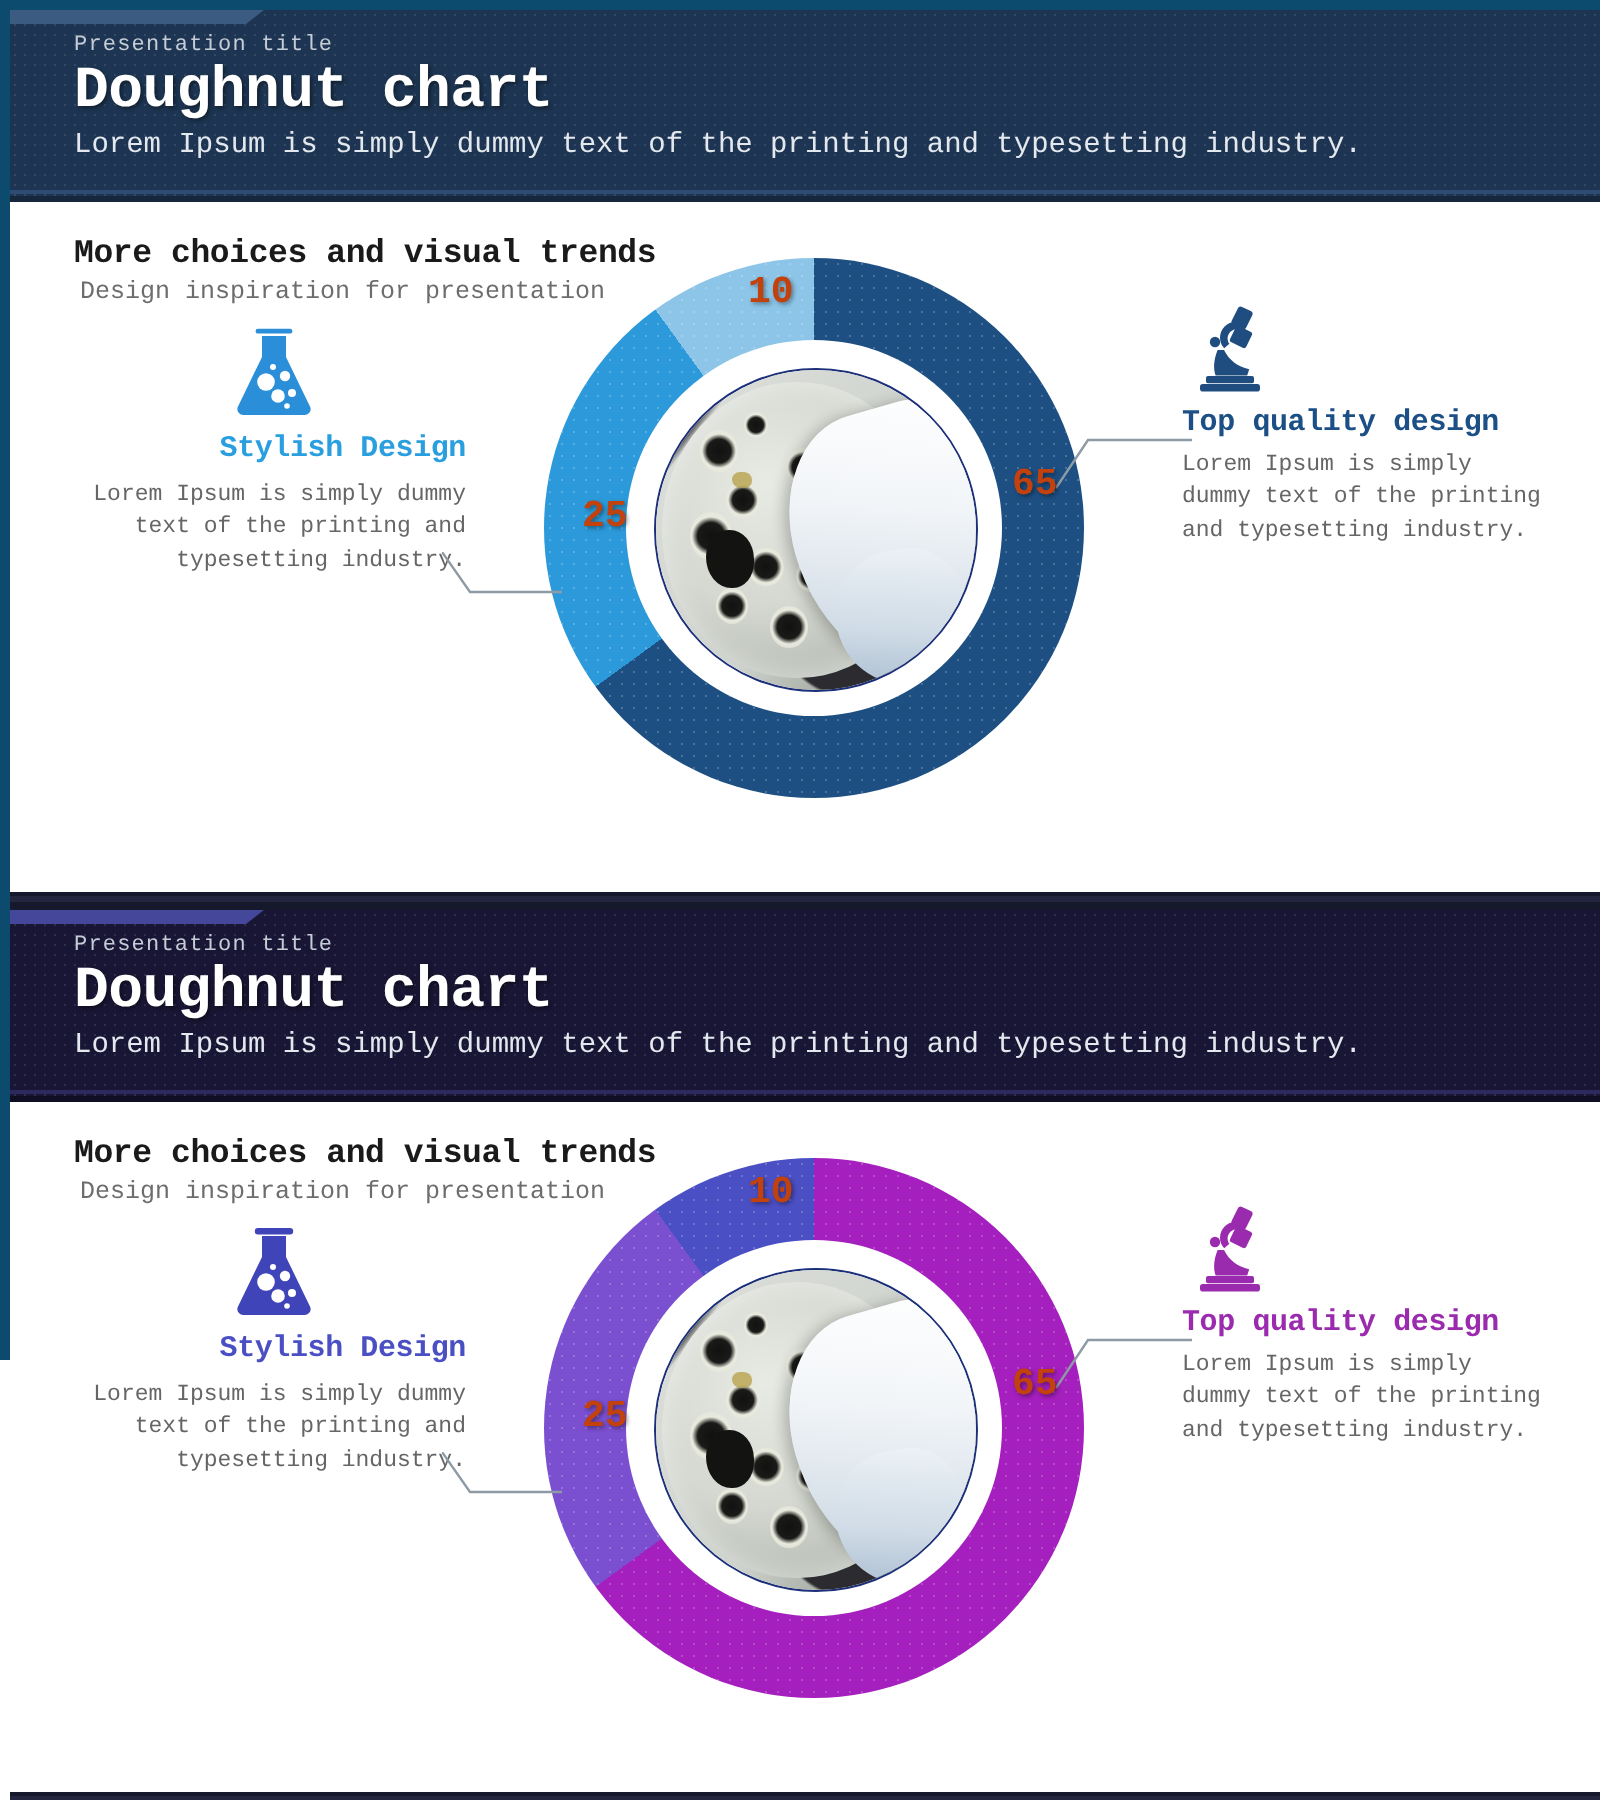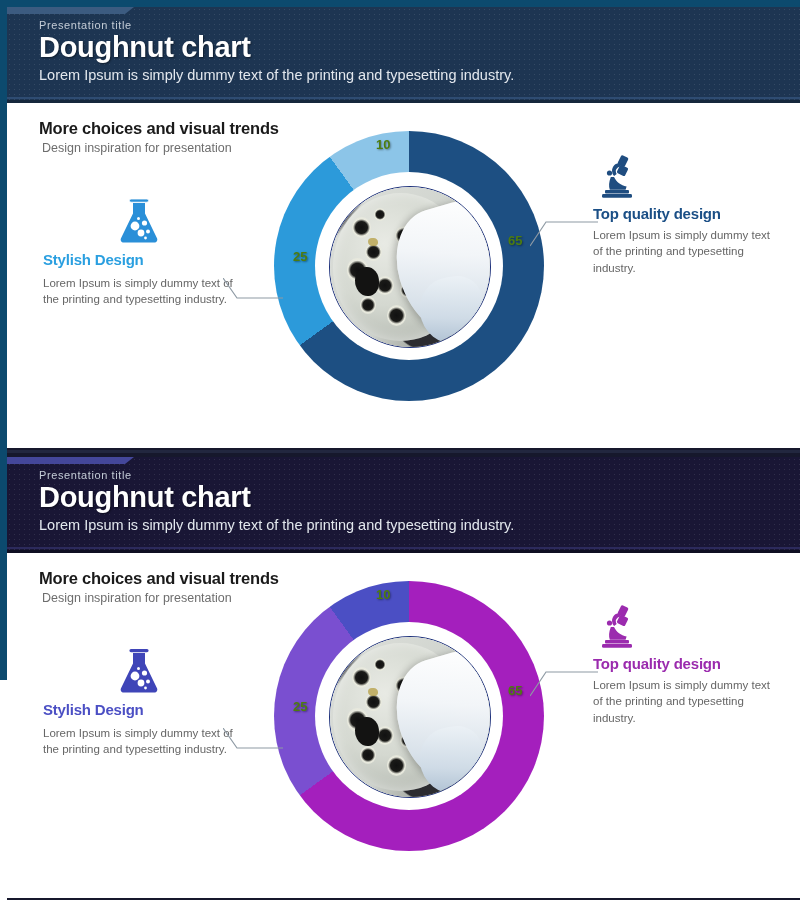--- a/index.html
+++ b/index.html
@@ -10,21 +10,22 @@
     width: 800px; height: 900px;
     font-family: "Liberation Sans", sans-serif;
     overflow: hidden;
     position: relative;
   }
   .page {
     width: 800px; height: 680px;
     position: relative;
     background: #fdfdfd;
     box-sizing: border-box;
-    border: 7px solid #0c4a6e;
+    border: 5px solid #0c4a6e;
+    font-family: Liberation Mono, monospace;
   }
 
   
   .slide {
     position: absolute;
     left: 0; width: 800px;
     background: #ffffff;
   }
   .slide-1 { top: 0; height: 440px; }
   .slide-2 { top: 450px; height: 440px; }
@@ -194,33 +195,33 @@
     position: absolute;
     right: 4%; bottom: 2%;
     width: 40%; height: 42%;
     border-radius: 50% 40% 46% 54%;
     background: linear-gradient(190deg, #eef3f7 0%, #cfdbe6 60%, #aabdd0 100%);
     transform: rotate(-8deg);
   }
 
   .seg-label {
     position: absolute;
-    color: #4d7c0f;
-    font-size: 13px;
+    color: #c2410c;
+    font-size: 19px;
     font-weight: bold;
     text-shadow: 1px 1px 2px rgba(0,0,0,0.4);
     z-index: 6;
   }
   .lbl-10 { left: 102px; top: 6px; }
   .lbl-25 { left: 19px;   top: 118px; }
   .lbl-65 { left: 234px; top: 102px; }
 
   
   .callout { position: absolute; }
-  .callout-left  { left: 36px;  top: 92px; width: 192px; text-align: left; }
+  .callout-left  { left: 36px;  top: 59px; width: 192px; text-align: right; }
   .callout-right { left: 586px; top: 50px; width: 180px; text-align: left; }
 
   .ico { display: block; margin: 0 auto 6px auto; }
   .callout-right .ico { margin: 0 0 4px 2px; }
 
   .callout-title {
     font-size: 15px;
     font-weight: bold;
     margin: 0 0 7px 0;
     letter-spacing: -0.2px;

